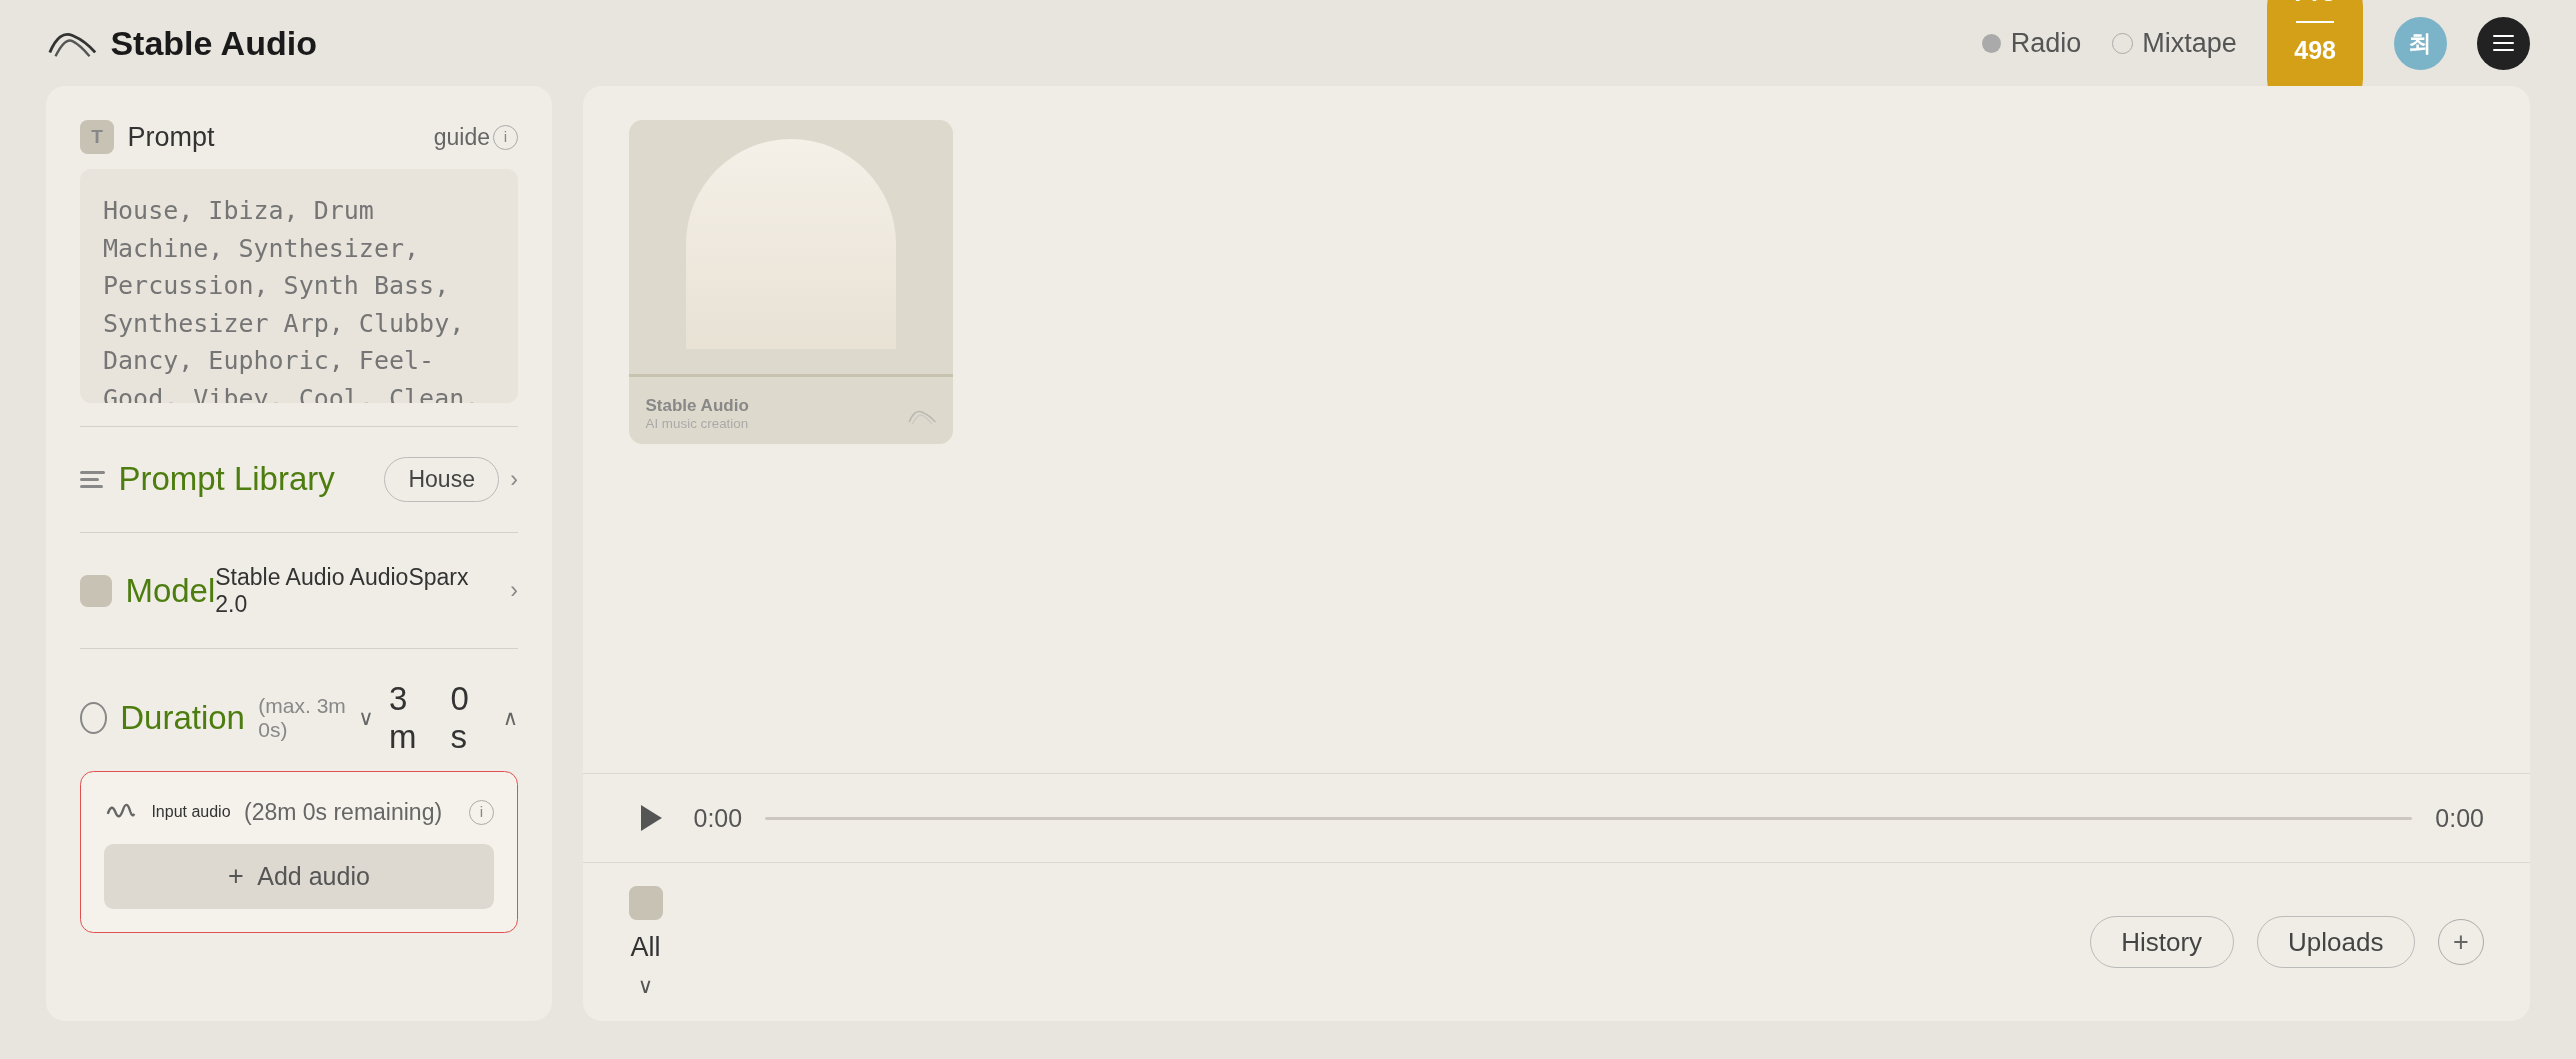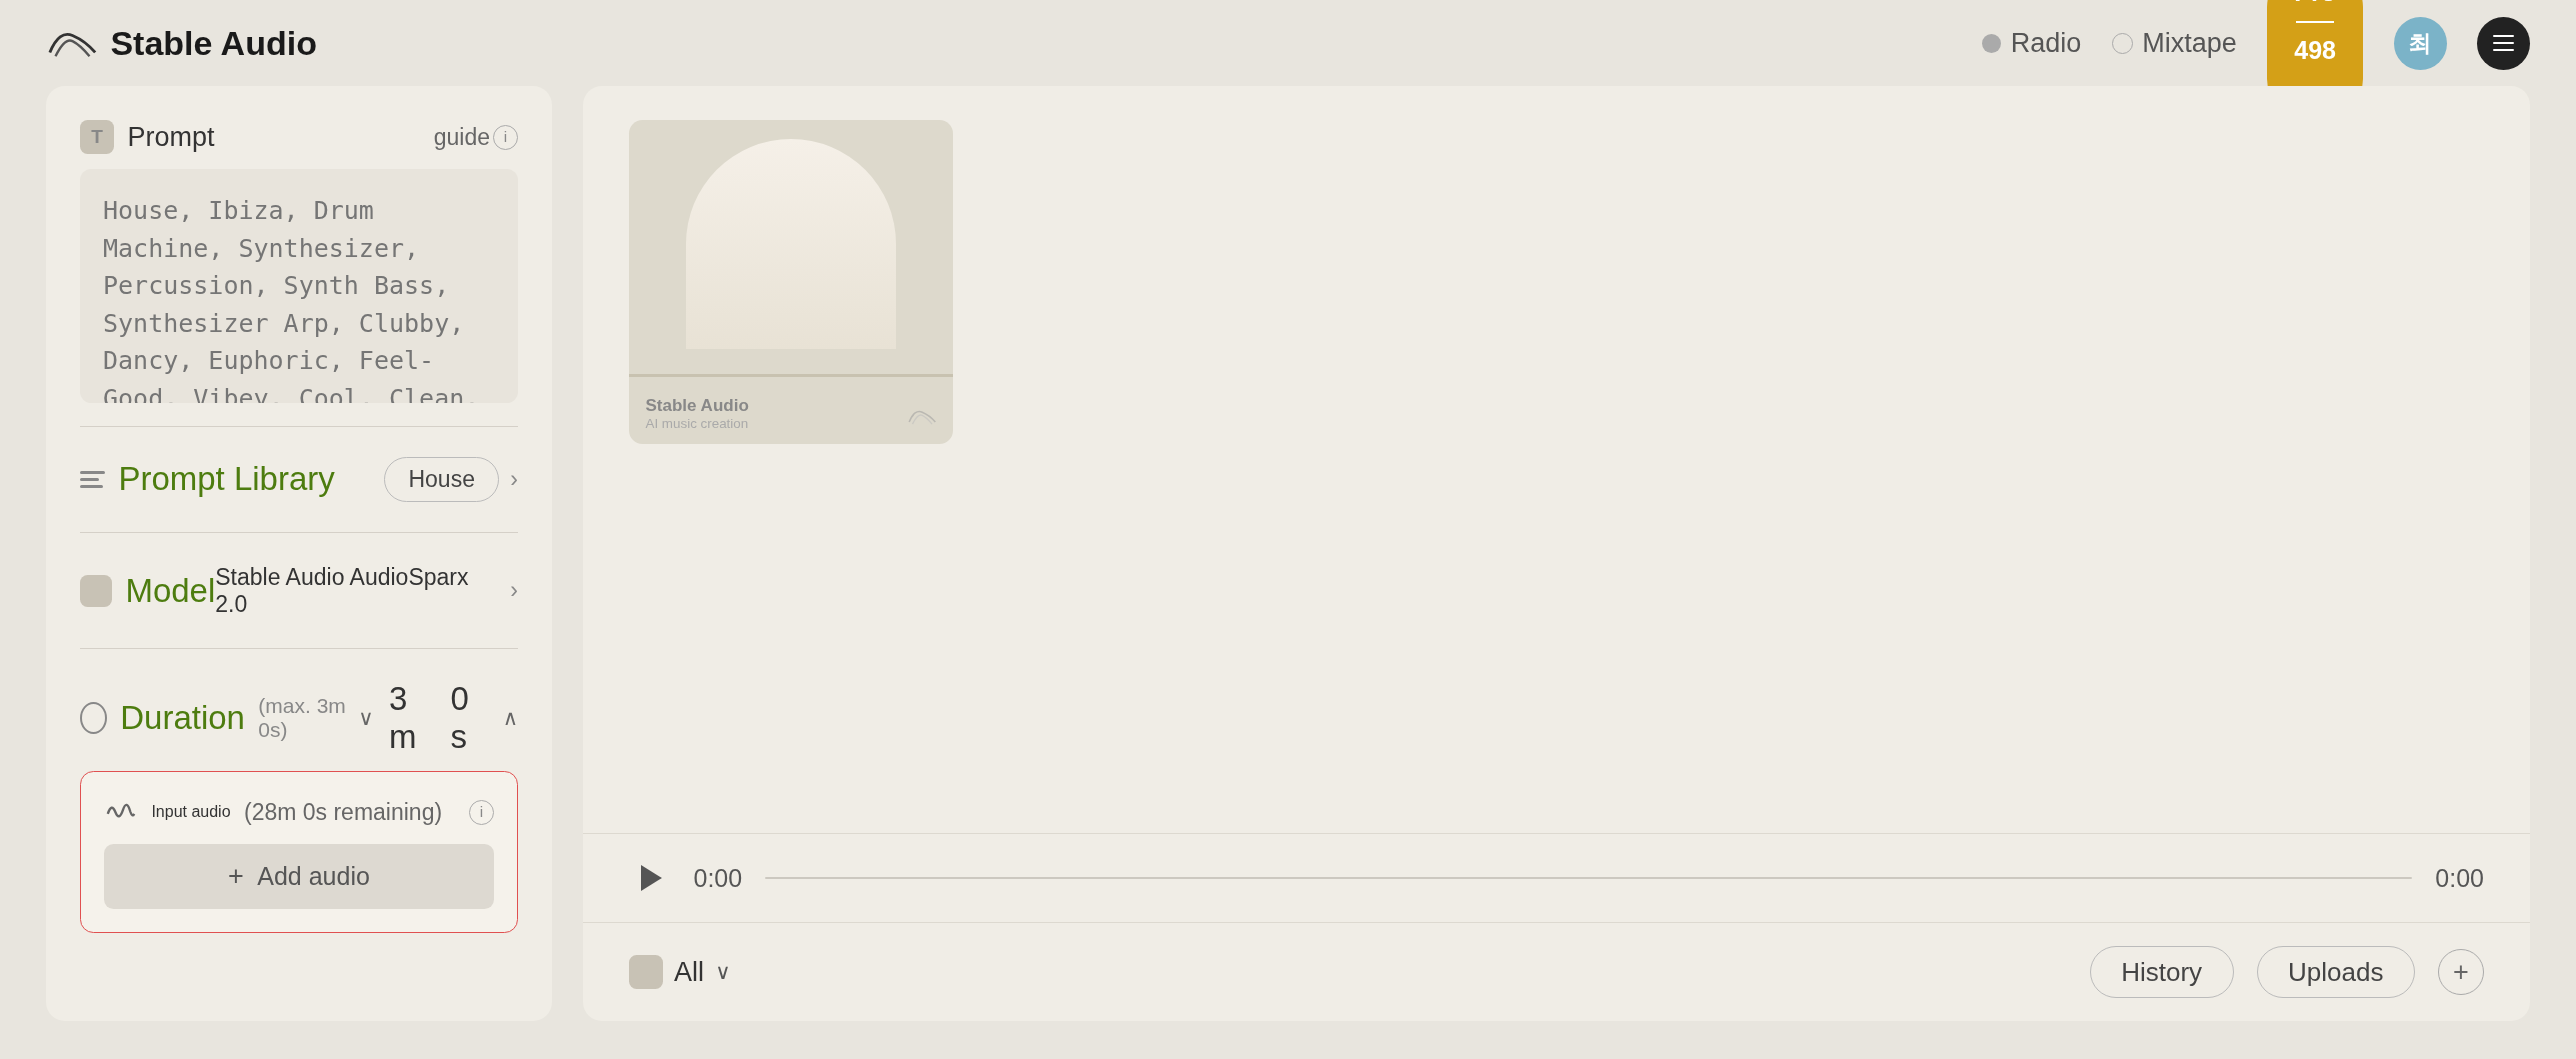--- a/index.html
+++ b/index.html
@@ -455,20 +455,21 @@
       border-radius: 0 0 19px 19px;
       display: flex;
       align-items: center;
       gap: 23px;
     }
     .all-dropdown {
       display: flex;
       align-items: center;
       gap: 11.4px;
       cursor: pointer;
+      flex-direction: column;
     }
     .all-icon {
       width: 34px;
       height: 34px;
       border-radius: 7.6px;
       background: #c8c2b5;
     }
     .all-label {
       font-size: 27px;
       color: #333;

